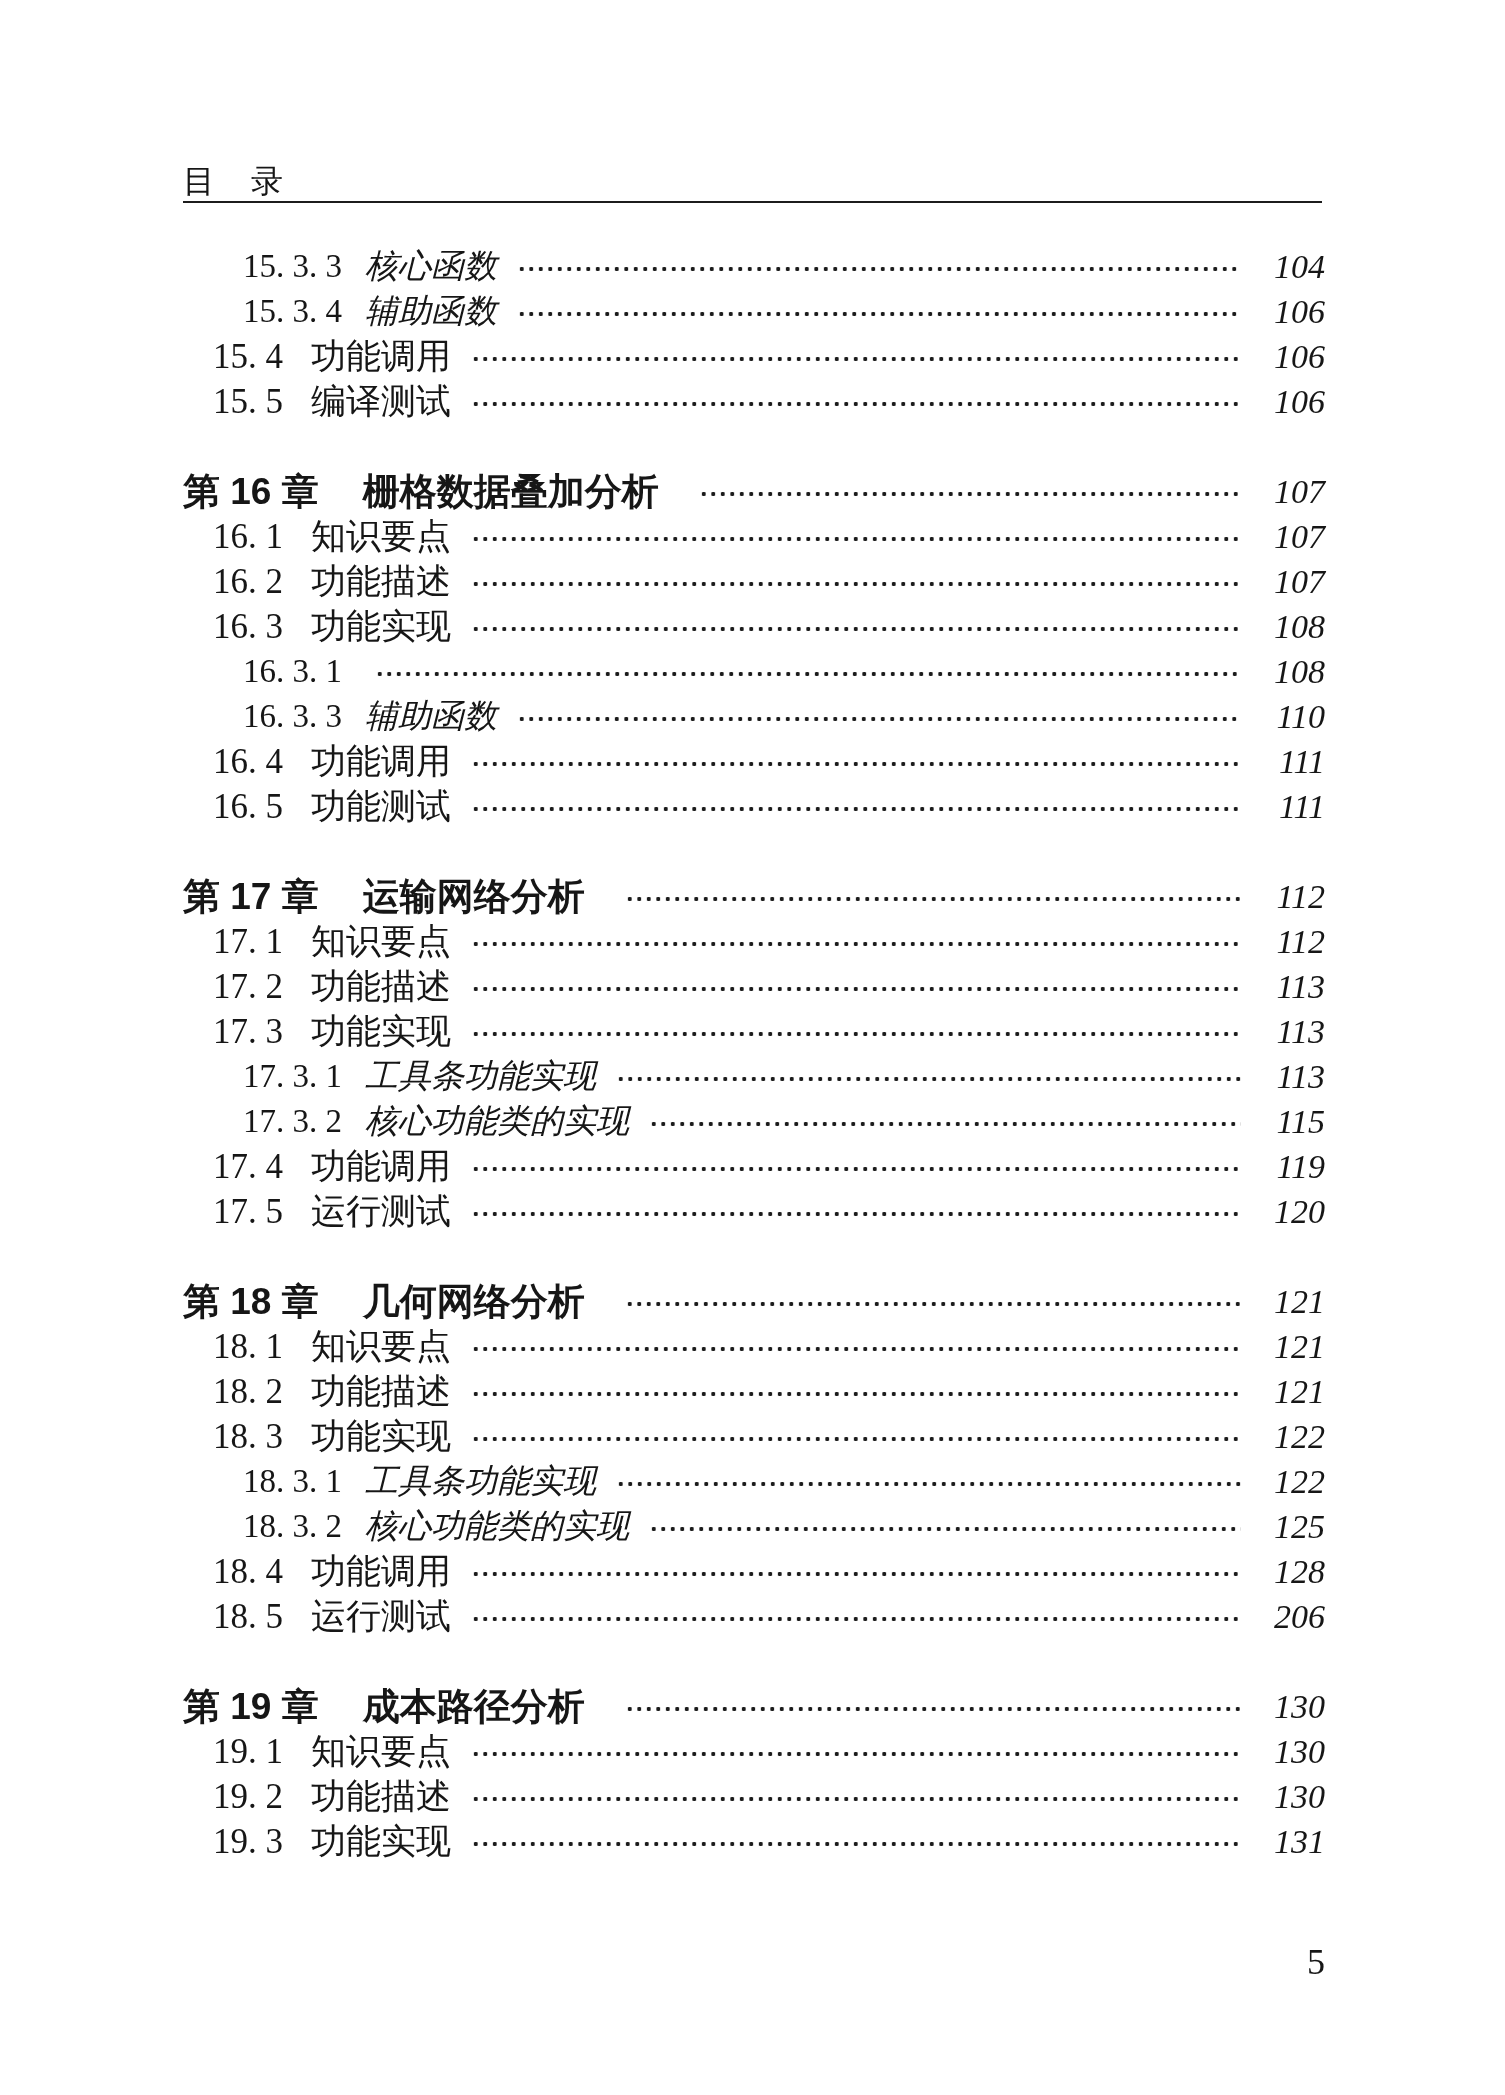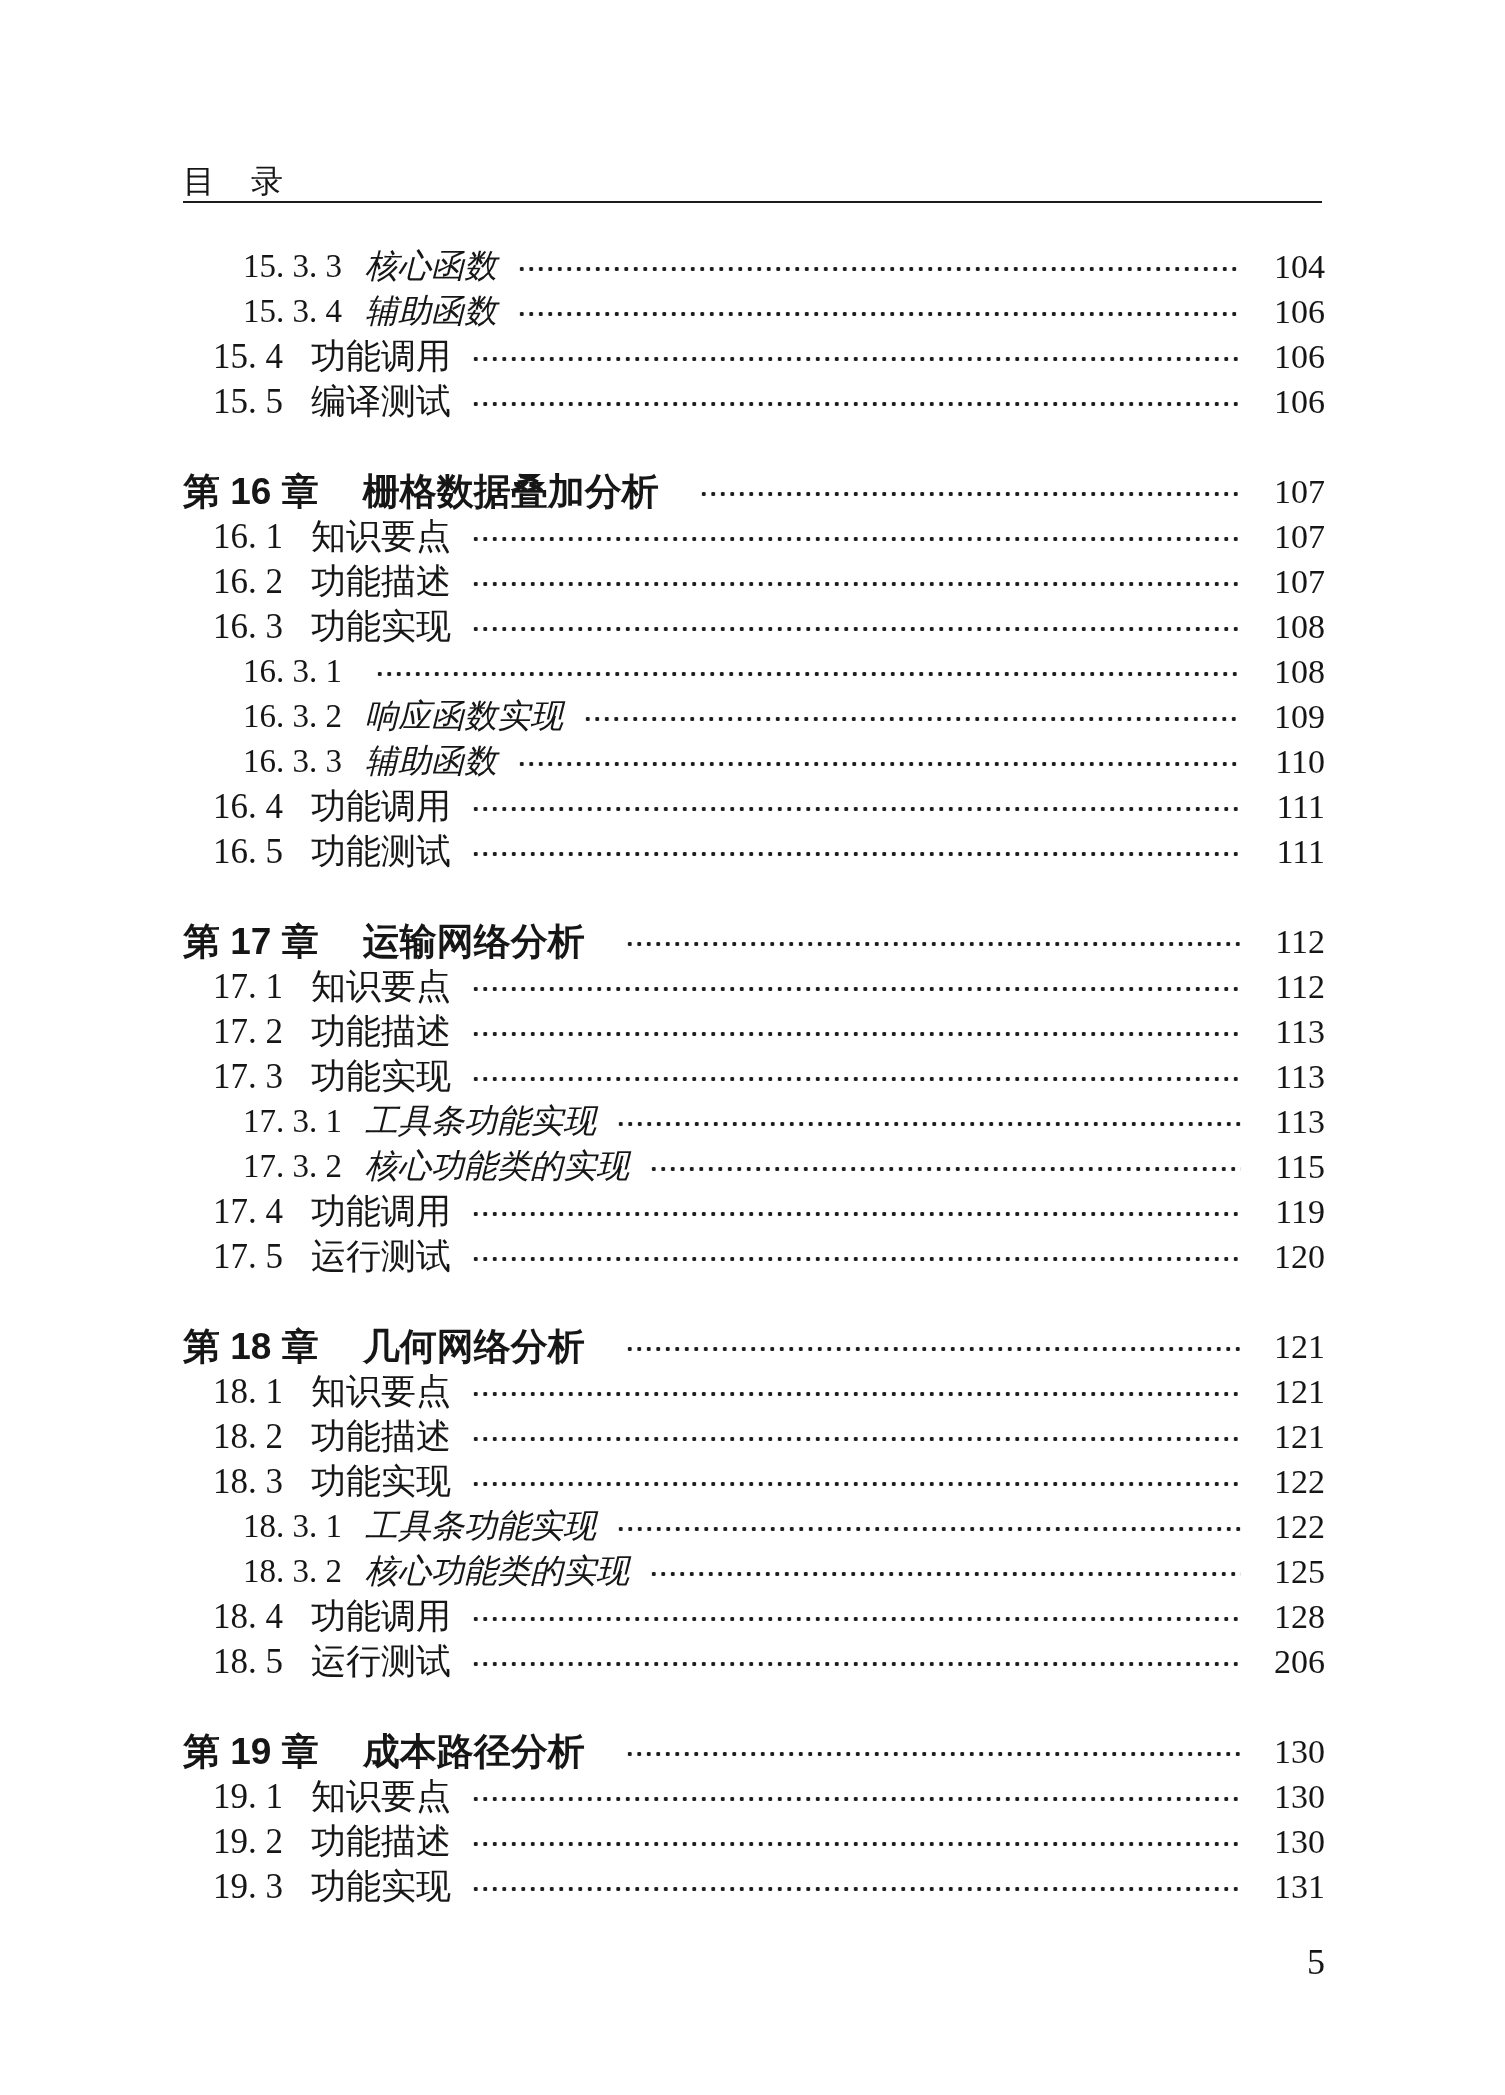--- a/index.html
+++ b/index.html
@@ -58,20 +58,21 @@
     background-image: radial-gradient(circle, #1b1b1b 1.9px, transparent 2.4px);
     background-size: 9.5px 8px;
     background-repeat: repeat-x;
     background-position: left center;
   }
   .pg {
     flex: 0 0 auto;
     min-width: 58px;
     text-align: right;
     font-size: 34px;
+    font-style: italic;
   }
   
   .level-1 {
     font-family: "Liberation Sans", "DejaVu Sans", sans-serif;
     font-weight: bold;
     font-size: 37px;
   }
   .level-1 .num { margin-right: 34px; }
   .level-1 .leader { margin-left: 30px; }
   .level-1 .pg {
@@ -147,26 +148,20 @@
         <span class="label">功能实现</span>
         <span class="leader"></span>
         <span class="pg">108</span>
       </div>
       <div class="toc-row level-3">
         <span class="num">16. 3. 1</span>
         <span class="leader"></span>
         <span class="pg">108</span>
       </div>
       <div class="toc-row level-3">
-        <span class="num">16. 3. 2</span>
-        <span class="label">响应函数实现</span>
-        <span class="leader"></span>
-        <span class="pg">109</span>
-      </div>
-      <div class="toc-row level-3">
         <span class="num">16. 3. 3</span>
         <span class="label">辅助函数</span>
         <span class="leader"></span>
         <span class="pg">110</span>
       </div>
       <div class="toc-row level-2">
         <span class="num">16. 4</span>
         <span class="label">功能调用</span>
         <span class="leader"></span>
         <span class="pg">111</span>

